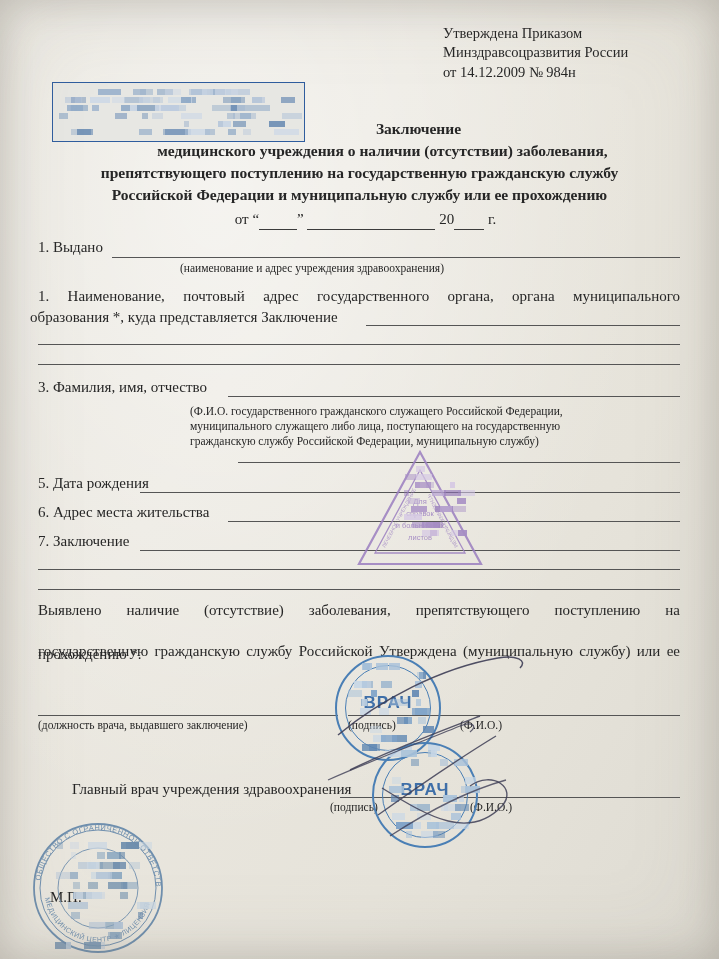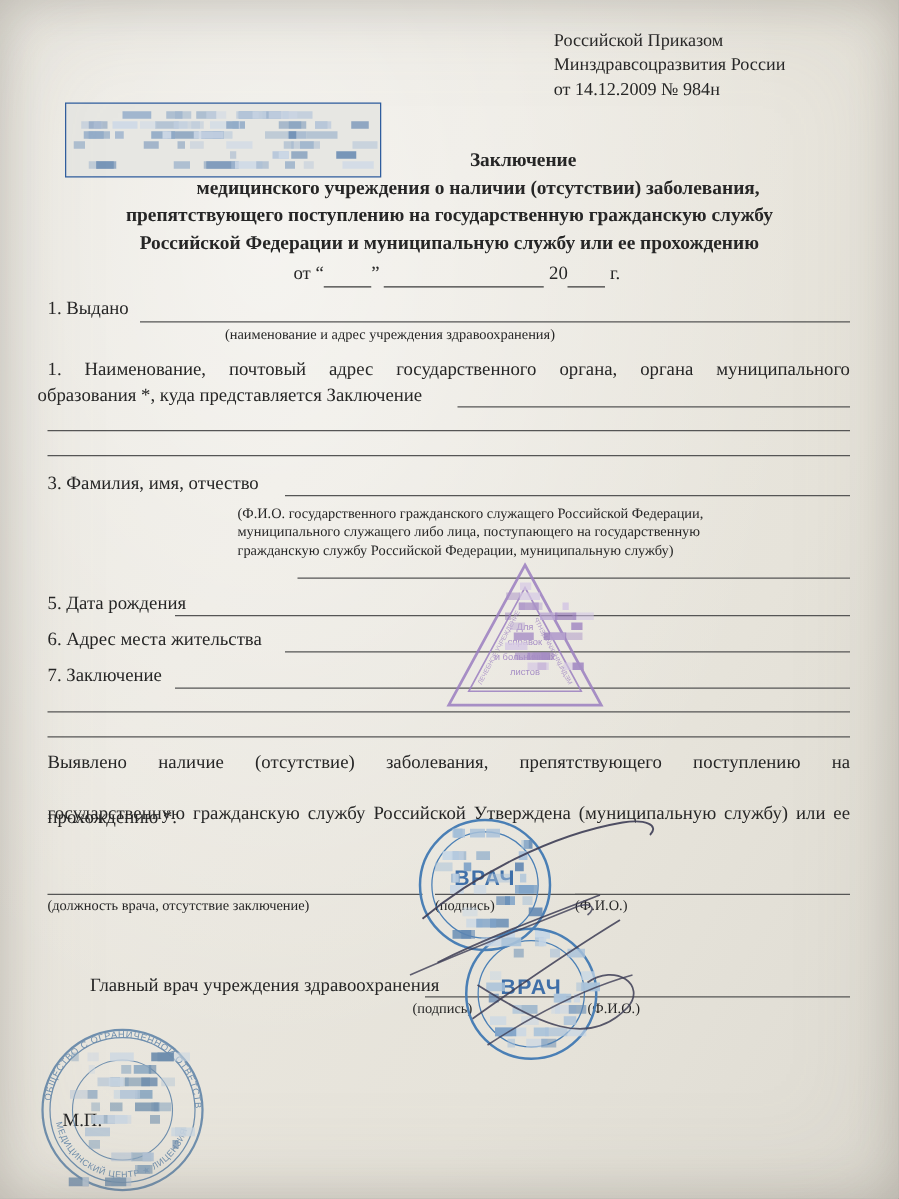--- a/index.html
+++ b/index.html
@@ -62,21 +62,21 @@
     color:#3f6fa8;letter-spacing:1px;
   }
   .ring{position:absolute;border-radius:50%;}
 </style>
 </head>
 <body>
 
 <div id="page">
 
   <div class="abs hdr">
-    <div>Российской Приказом</div>
+    <div>Утверждена Приказом</div>
     <div>Минздравсоцразвития России</div>
     <div>от 14.12.2009 № 984н</div>
   </div>
 
   <div class="abs letterhead">
     <div id="lh-px" style="position: absolute; left: 0px; top: 0px; width: 100%; height: 100%;">
         <div class="px" style="width: 15.2987px; height: 6px; left: 136.103px; top: 6px; background: rgb(182, 198, 218); opacity: 0.67;"></div>
         <div class="px" style="width: 15.634px; height: 6px; left: 24.2254px; top: 46px; background: rgb(111, 143, 181); opacity: 0.66;"></div>
         <div class="px" style="width: 10.9732px; height: 6px; left: 187.251px; top: 30px; background: rgb(143, 169, 198); opacity: 0.7;"></div>
         <div class="px" style="width: 9.93664px; height: 6px; left: 161.896px; top: 6px; background: rgb(111, 143, 181); opacity: 0.69;"></div>
@@ -195,21 +195,21 @@
   <div class="abs line" style="left:38px;top:569px;width:642px"></div>
   <div class="abs line" style="left:38px;top:589px;width:642px"></div>
 
   <div class="abs just" style="left:38px;top:600px;width:642px">
     <div>Выявлено наличие (отсутствие) заболевания, препятствующего поступлению на</div>
     <div>государственную гражданскую службу Российской Утверждена (муниципальную службу) или ее</div>
   </div>
   <div class="abs row" style="left:38px;top:645px">прохождению *.</div>
 
   <div class="abs line" style="left:38px;top:715px;width:300px"></div>
-  <div class="abs cap" style="left:38px;top:718px;width:300px">(должность врача, отсутствие заключение)</div>
+  <div class="abs cap" style="left:38px;top:718px;width:300px">(должность врача, выдавшего заключение)</div>
 
   <div class="abs line" style="left:348px;top:715px;width:130px"></div>
   <div class="abs cap" style="left:348px;top:718px;width:130px">(подпись)</div>
 
   <div class="abs line" style="left:460px;top:715px;width:220px"></div>
   <div class="abs cap" style="left:460px;top:718px;width:220px">(Ф.И.О.)</div>
 
   <div class="abs row" style="left:72px;top:780px">Главный врач учреждения здравоохранения</div>
   <div class="abs line" style="left:340px;top:797px;width:340px"></div>
   <div class="abs cap" style="left:330px;top:800px;width:120px">(подпись)</div>

